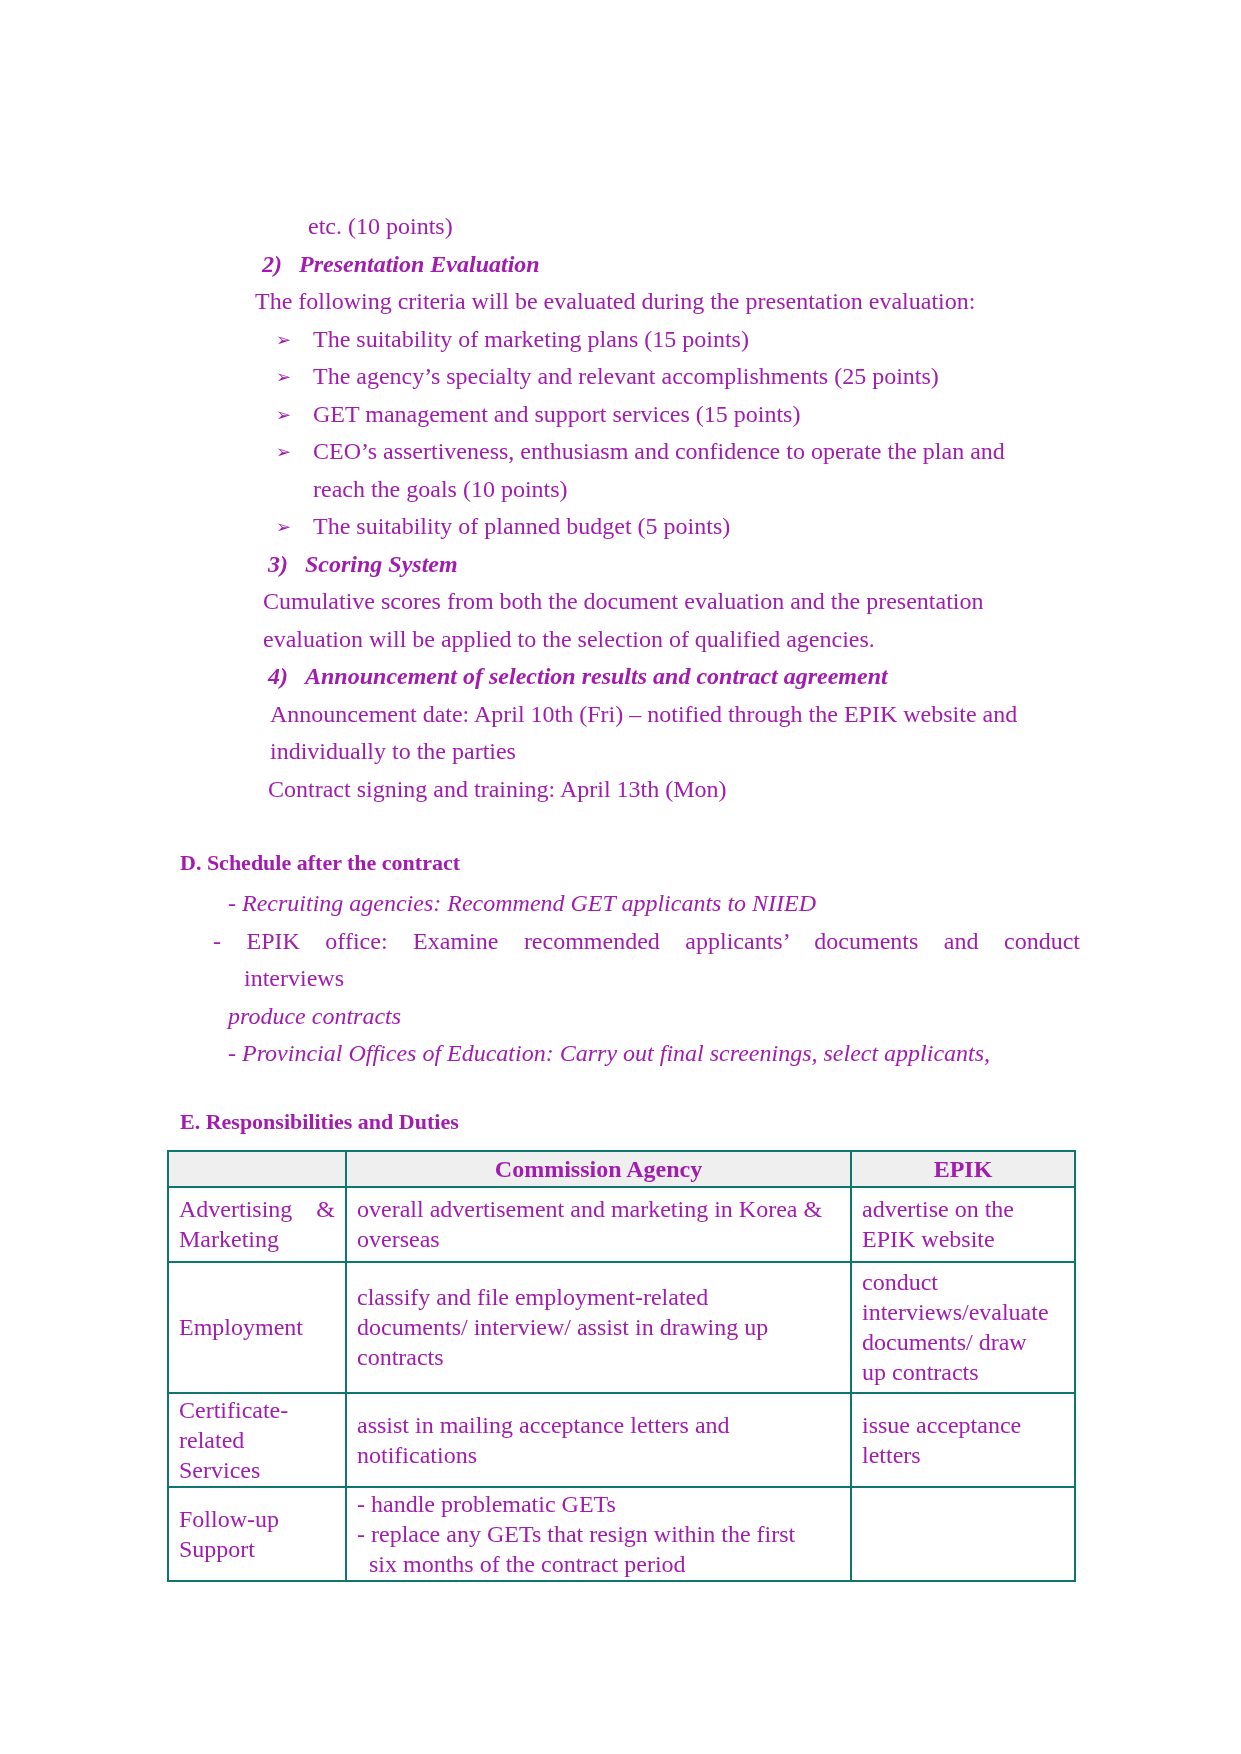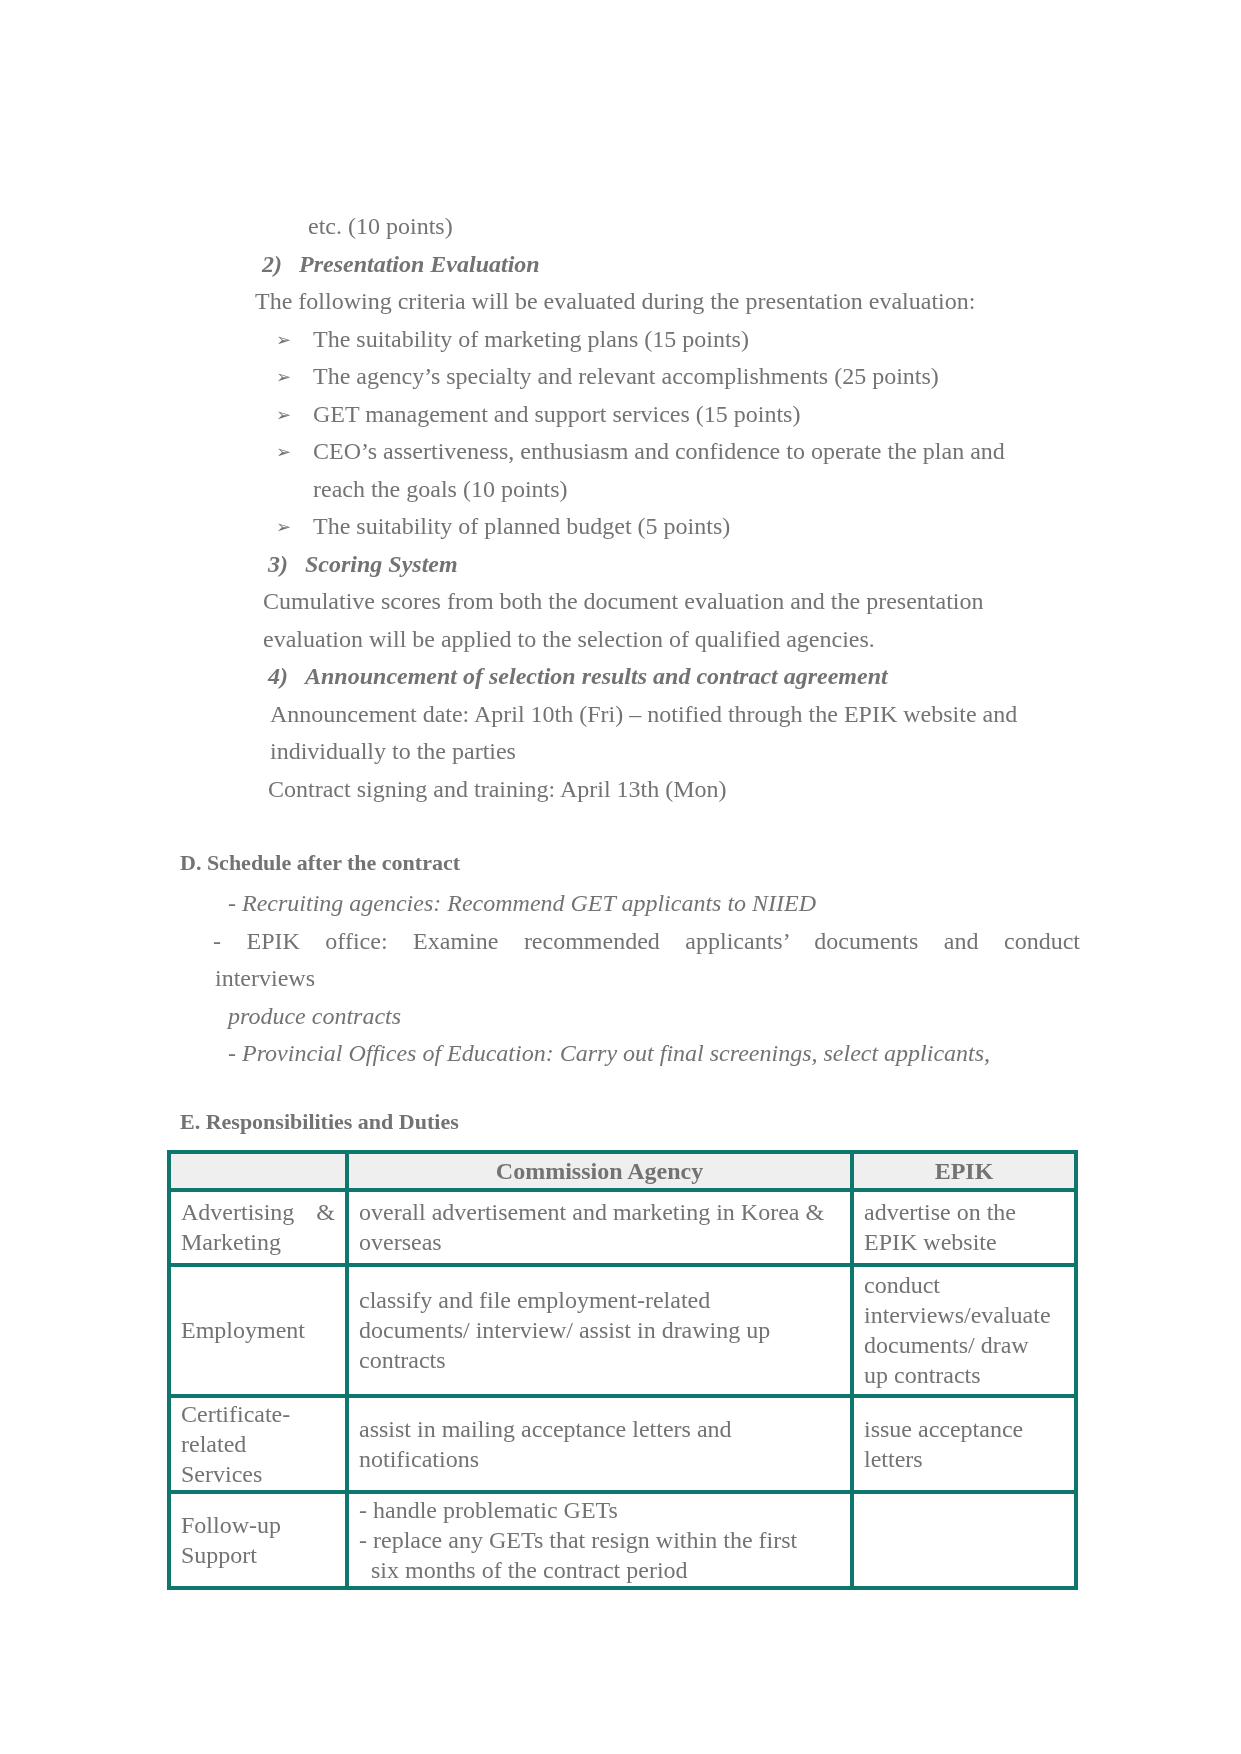--- a/index.html
+++ b/index.html
@@ -1,21 +1,21 @@
 <!DOCTYPE html>
 <html><head>
 <meta charset="utf-8">
 <style>
   html,body{margin:0;padding:0;background:#ffffff;}
   .page{
     position:relative;
     width:1241px;
     height:1754px;
     background:#ffffff;
-    color:#737373;
+    color:#a21caf;
     font-family:"Liberation Serif","DejaVu Serif",serif;
     font-size:24px;
     line-height:37.5px;
     overflow:hidden;
   }
   .content{padding:208px 161px 0 180px;}
   .pre{white-space:pre-line;}
 
   .ln-etc{margin-left:128px;}
 
@@ -42,31 +42,31 @@
   .sec-heading{
     font-size:22px;
     line-height:44px;
     font-weight:bold;
     margin:33px 0 0 0;
   }
   .sec-heading.e{margin-top:27px;}
 
   .sched-item{margin-left:48px;font-style:italic;}
   .sched-just{margin-left:33px;text-align:justify;text-align-last:justify;}
-  .sched-cont{margin-left:35px;}
+  .sched-cont{margin-left:64px;}
 
   table.resp{
     border-collapse:collapse;
     table-layout:fixed;
     width:907px;
     margin:6px 0 0 -13px;
     border:2px solid #000;
   }
   .resp th,.resp td{
-    border:4px solid #0f766e;
+    border:2px solid #0f766e;
     padding:1px 10px;
     vertical-align:middle;
     line-height:30px;
     white-space:pre-line;
     font-size:24px;
     overflow:hidden;
   }
   .resp th{
     text-align:center;
     font-weight:bold;

